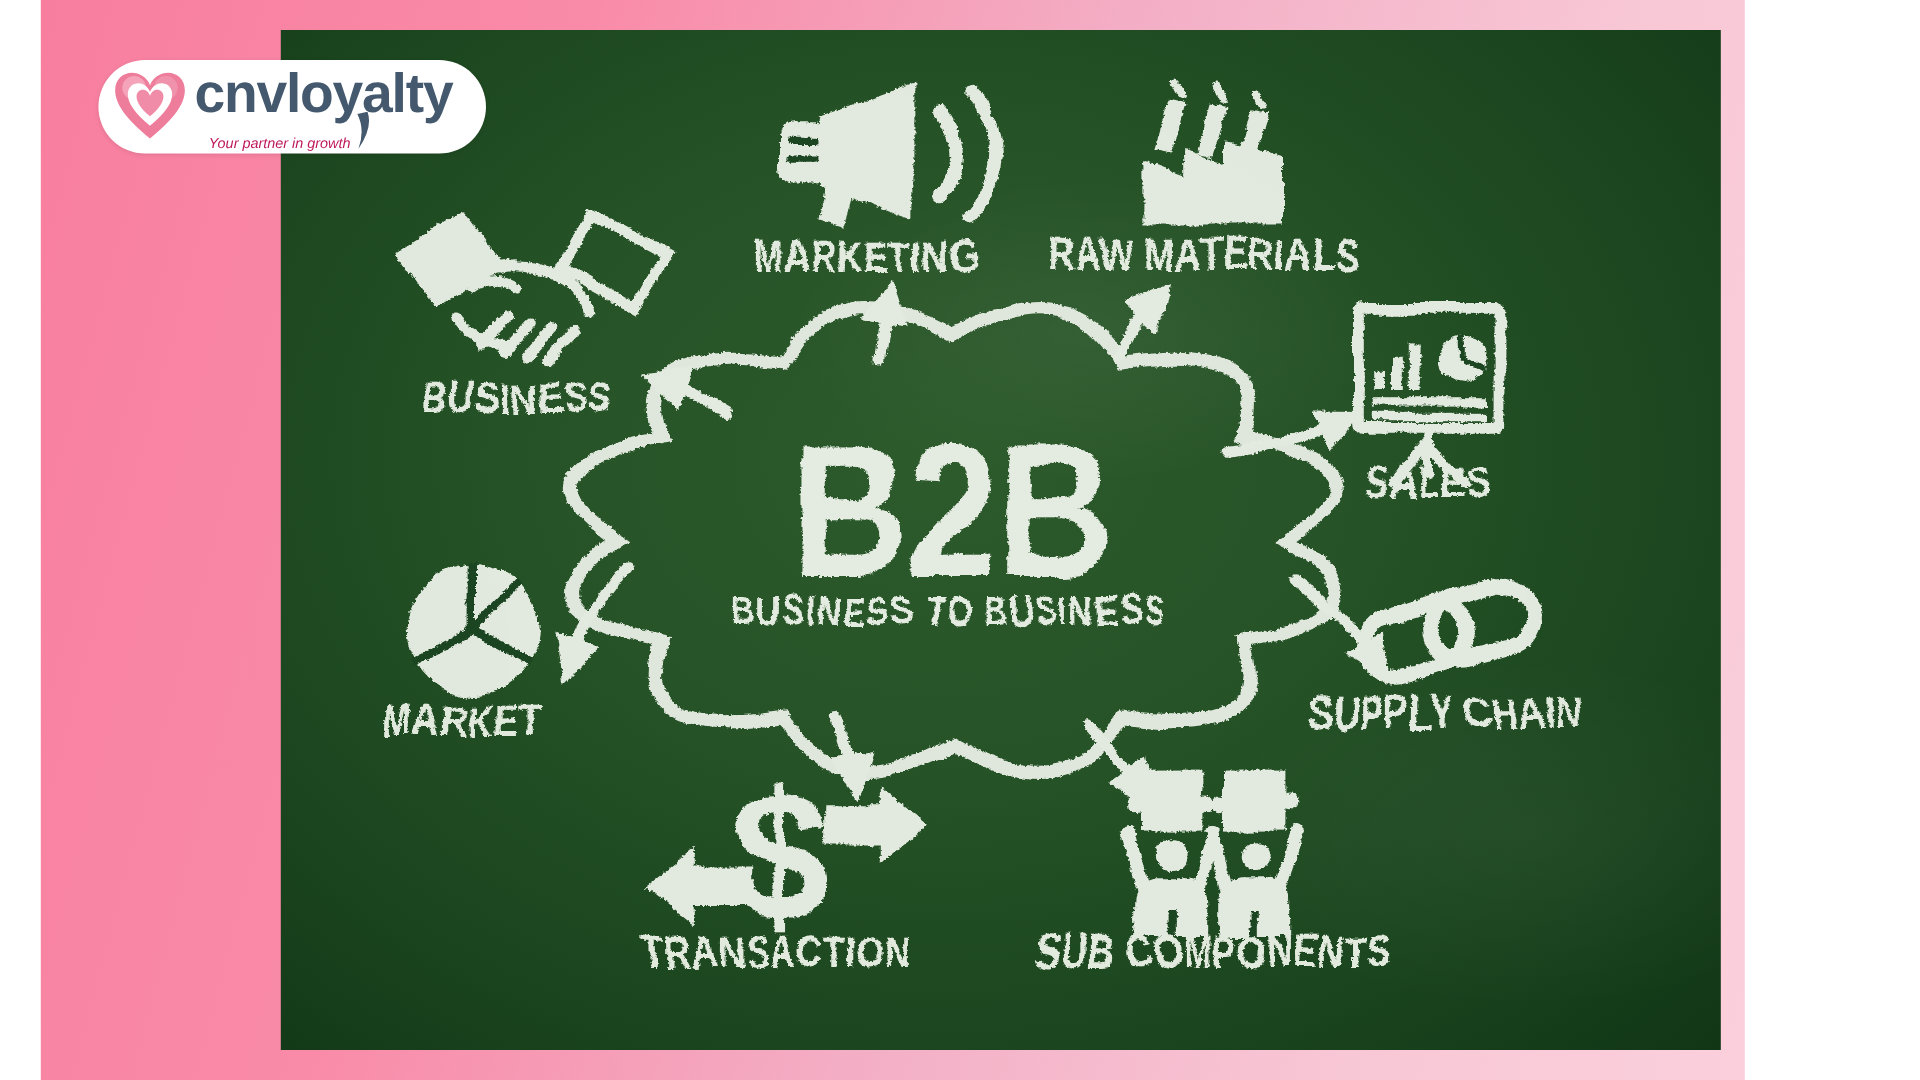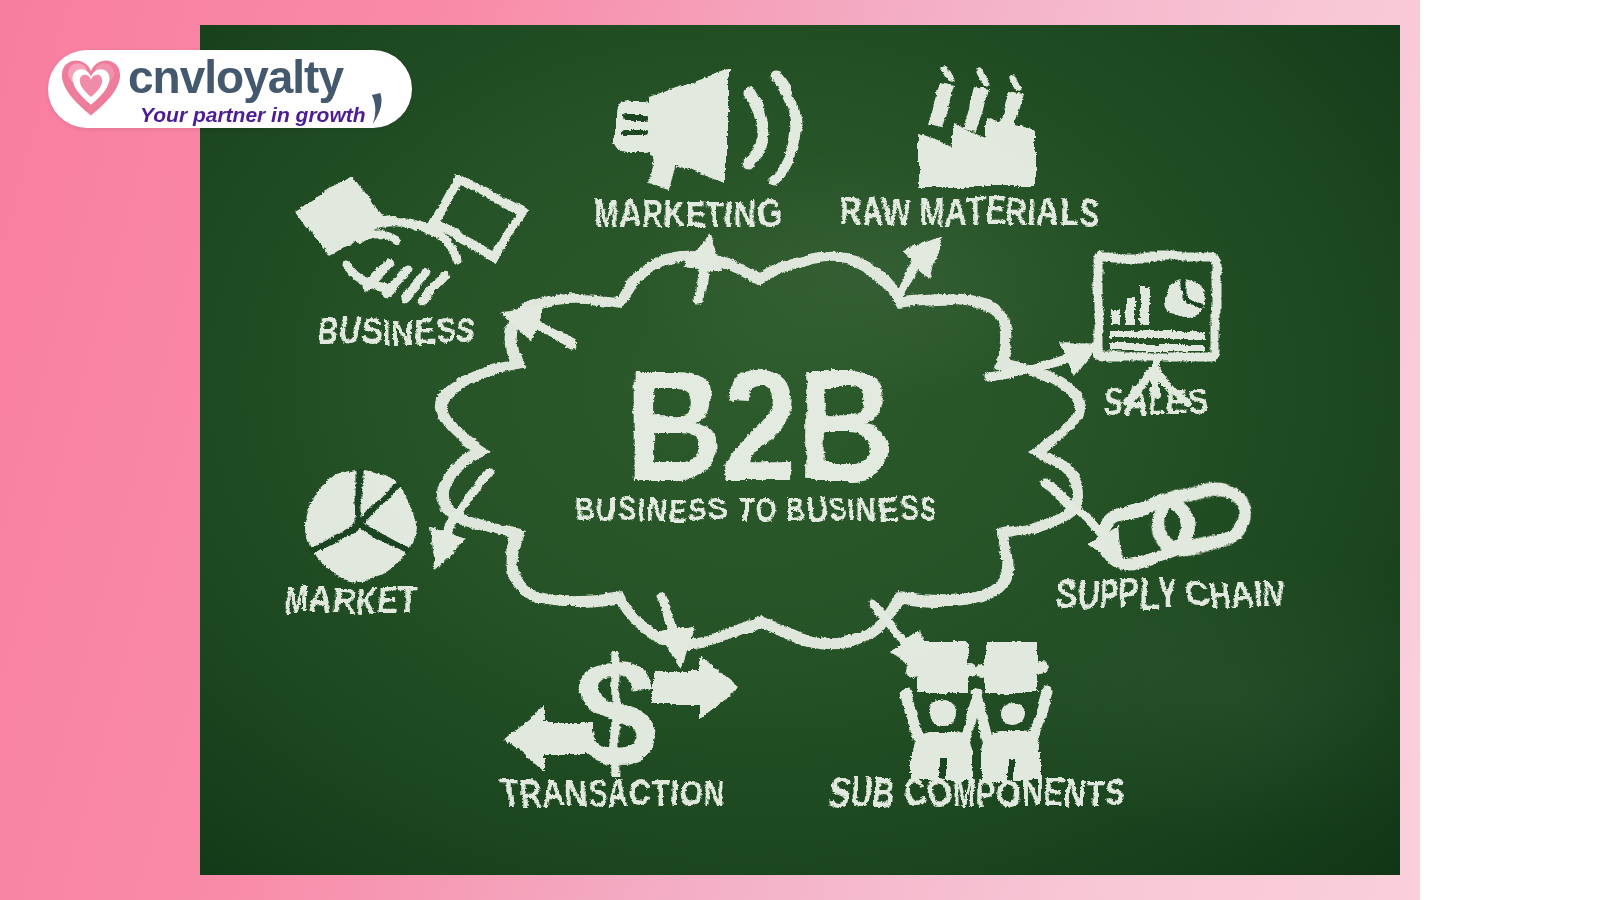--- a/index.html
+++ b/index.html
@@ -1,35 +1,35 @@
 <!DOCTYPE html>
 <html><head>
 <meta charset="utf-8">
 <style>
   html,body{margin:0;padding:0;}
   body{width:1600px;height:900px;overflow:hidden;font-family:"Liberation Sans",sans-serif;}
   .stage{position:relative;width:1420px;height:900px;
     background:linear-gradient(105deg,#f87e9f 0%,#f98ba8 28%,#f3aec5 55%,#f8c7d6 80%,#fbcfdc 100%);
-    overflow:hidden;}
+    overflow:hidden;margin-left:34px;}
   .board{position:absolute;left:200px;top:25px;width:1200px;height:850px;
     background:radial-gradient(ellipse at 46% 42%, #2d5b2c 0%, #265227 40%, #1a451e 72%, #113616 100%);}
   .smudge{position:absolute;border-radius:50%;pointer-events:none;}
   .smudge.s1{left:420px;top:120px;width:500px;height:260px;background:radial-gradient(ellipse,rgba(255,255,255,.05),rgba(255,255,255,0) 70%);}
   .smudge.s2{left:760px;top:520px;width:560px;height:300px;background:radial-gradient(ellipse,rgba(255,255,255,.04),rgba(255,255,255,0) 70%);}
   .diagram{position:absolute;left:200px;top:25px;width:1200px;height:850px;}
   .lbl{font-family:"Liberation Sans",sans-serif;font-weight:bold;fill:#edf2e8;font-size:38px;letter-spacing:.5px;}
   .title{font-family:"Liberation Sans",sans-serif;font-weight:bold;fill:#eef3ea;font-size:158px;}
   .subtitle{font-family:"Liberation Sans",sans-serif;font-weight:bold;fill:#eef3ea;font-size:34px;letter-spacing:2px;}
   .logo{position:absolute;left:48px;top:50px;height:78px;background:#ffffff;border-radius:44px;
     display:flex;align-items:center;padding:0 28px 0 10px;z-index:5;box-shadow:0 1px 4px rgba(0,0,0,.10);}
   .logo-heart{width:66px;height:66px;flex:0 0 auto;margin-right:4px;}
   .logo-text{display:flex;flex-direction:column;line-height:1;}
   .brand{font-size:46px;font-weight:bold;color:#44586e;letter-spacing:-1px;}
   .tagrow{display:flex;align-items:flex-end;gap:3px;margin-top:-7px;padding-left:12px;}
-  .tagline{font-size:21px;font-style:italic;font-weight:bold;color:#4c1d95;}
+  .tagline{font-size:12px;font-style:italic;font-weight:normal;color:#be185d;}
 </style>
 </head>
 <body>
 
 <div class="stage">
 
   <div class="board">
     <div class="smudge s1"></div>
     <div class="smudge s2"></div>
   </div>

